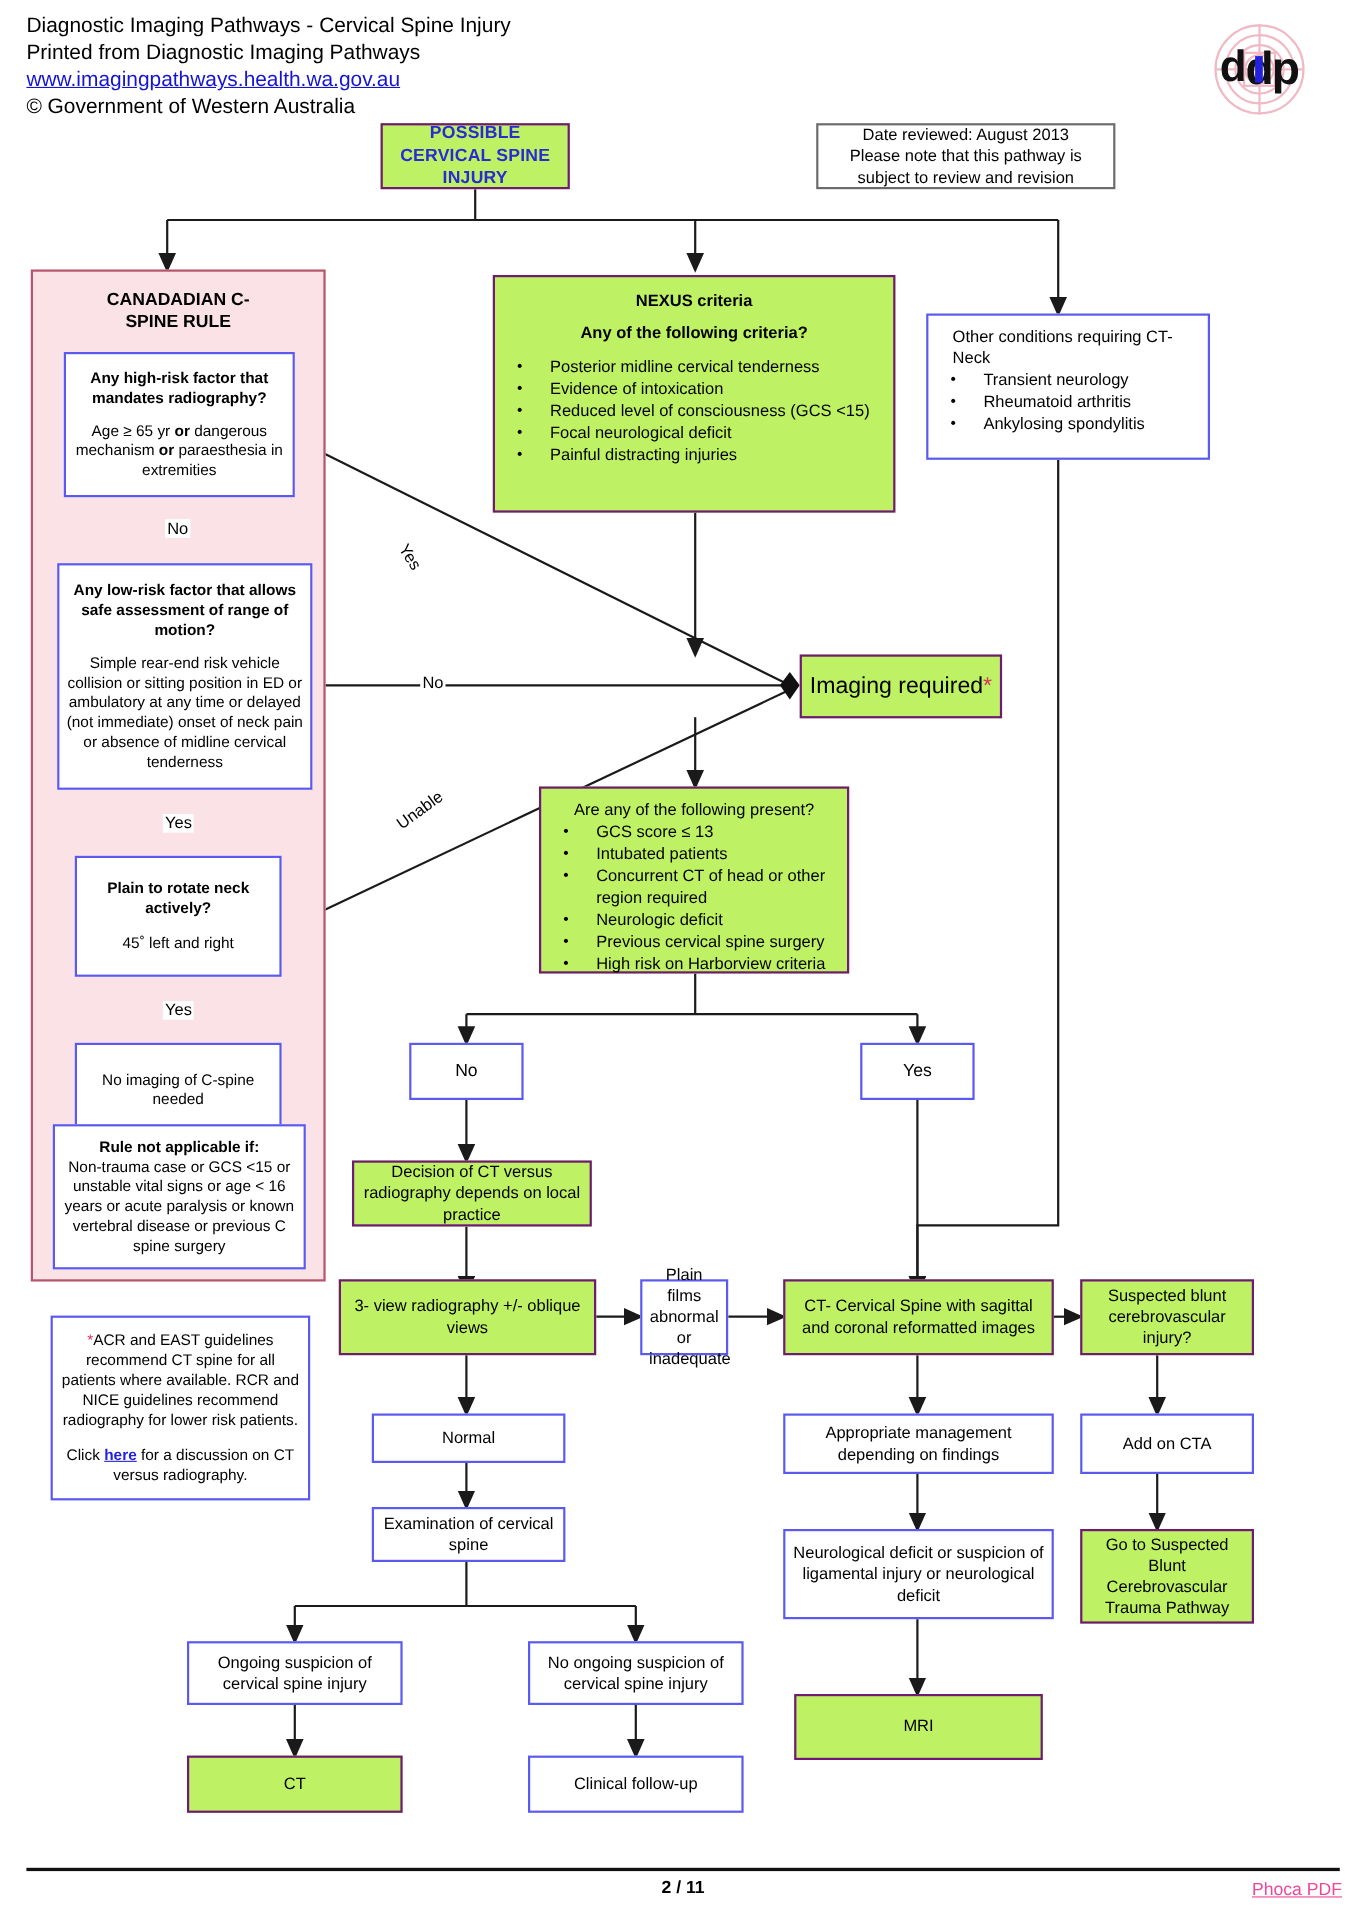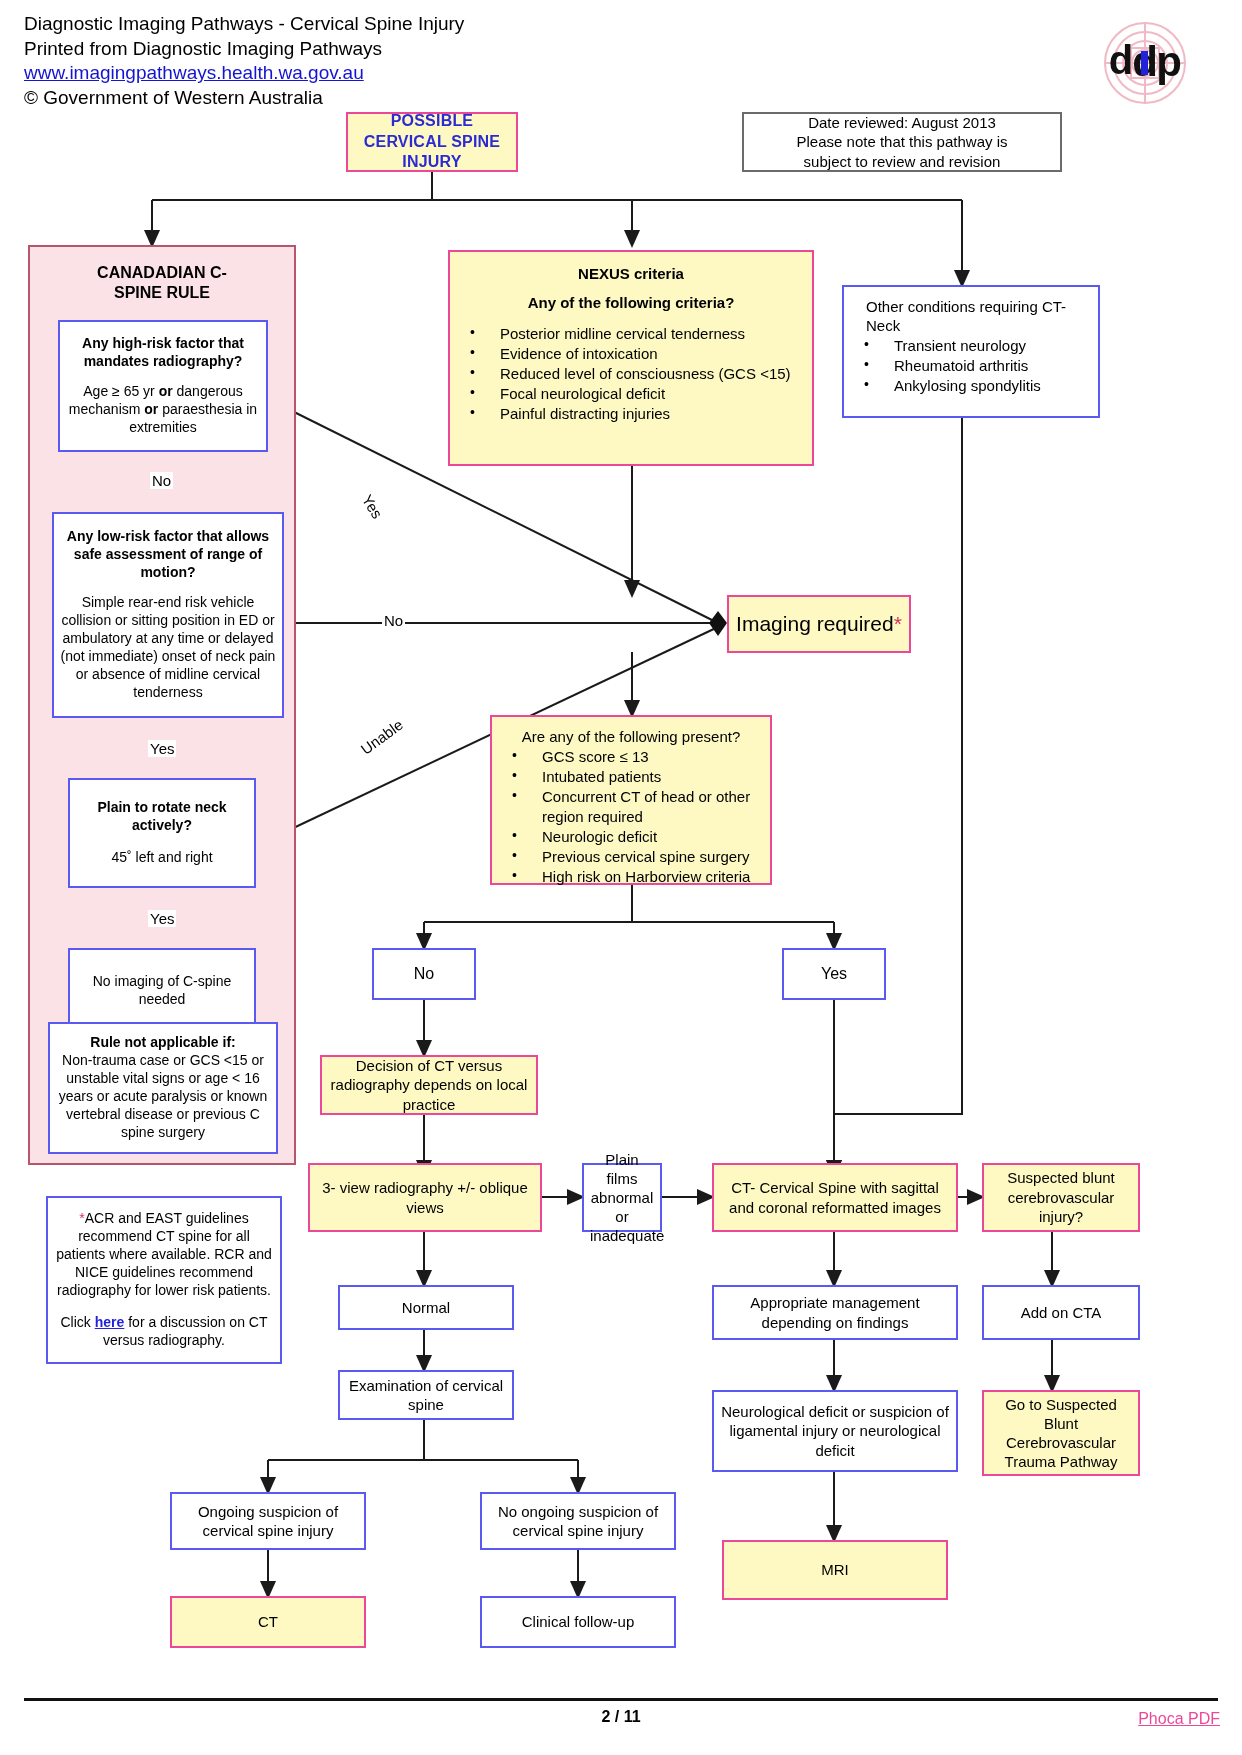--- a/index.html
+++ b/index.html
@@ -58,22 +58,22 @@
     box-sizing: border-box;
     display: flex;
     align-items: center;
     justify-content: center;
     text-align: center;
     font-size: 15px;
     line-height: 1.28;
     padding: 4px 6px;
   }
   .node.pink {
-    background: #fef9c3;
-    border: 2px solid #ec4899;
+    background: #bef264;
+    border: 2px solid #701a75;
   }
   .node.white {
     background: #ffffff;
     border: 2px solid #5a5af0;
   }
   .node.grey {
     background: #ffffff;
     border: 2px solid #6b6b6b;
   }
   .node .inner { width: 100%; }
@@ -290,21 +290,21 @@
   </svg>
 
   <div class="node pink" style="left:346px; top:112px; width:172px; height:60px;">
     <div class="inner bluetext">
       <div>POSSIBLE</div>
       <div>CERVICAL SPINE</div>
       <div>INJURY</div>
     </div>
   </div>
 
-  <div class="node grey" style="left:742px; top:112px; width:320px; height:60px; font-size:15px;">
+  <div class="node grey" style="left:742px; top:112px; width:272px; height:60px; font-size:15px;">
     <div class="inner">
       <div>Date reviewed: August 2013</div>
       <div>Please note that this pathway is</div>
       <div>subject to review and revision</div>
     </div>
   </div>
 
   <div class="panel" style="left:28px; top:245px; width:268px; height:920px;">
     <div class="panel-title">
       <div>CANADADIAN  C-</div>
@@ -419,21 +419,21 @@
 
   <div class="node pink" style="left:308px; top:1163px; width:234px; height:69px; font-size:15px;">
     <div class="inner">3- view radiography +/- oblique views</div>
   </div>
   <div class="node white" style="left:582px; top:1163px; width:80px; height:69px; font-size:15px;">
     <div class="inner">Plain films abnormal or inadequate</div>
   </div>
   <div class="node pink" style="left:712px; top:1163px; width:246px; height:69px; font-size:15px;">
     <div class="inner">CT- Cervical Spine with sagittal and coronal reformatted images</div>
   </div>
-  <div class="node pink" style="left:982px; top:1163px; width:158px; height:69px; font-size:15px;align-items:flex-end;">
+  <div class="node pink" style="left:982px; top:1163px; width:158px; height:69px; font-size:15px;">
     <div class="inner">Suspected blunt cerebrovascular injury?</div>
   </div>
 
   <div class="node white" style="left:338px; top:1285px; width:176px; height:45px; font-size:15px;">
     <div class="inner">Normal</div>
   </div>
   <div class="node white" style="left:712px; top:1285px; width:246px; height:55px; font-size:15px;">
     <div class="inner">Appropriate management depending on findings</div>
   </div>
   <div class="node white" style="left:982px; top:1285px; width:158px; height:55px; font-size:15px;">

